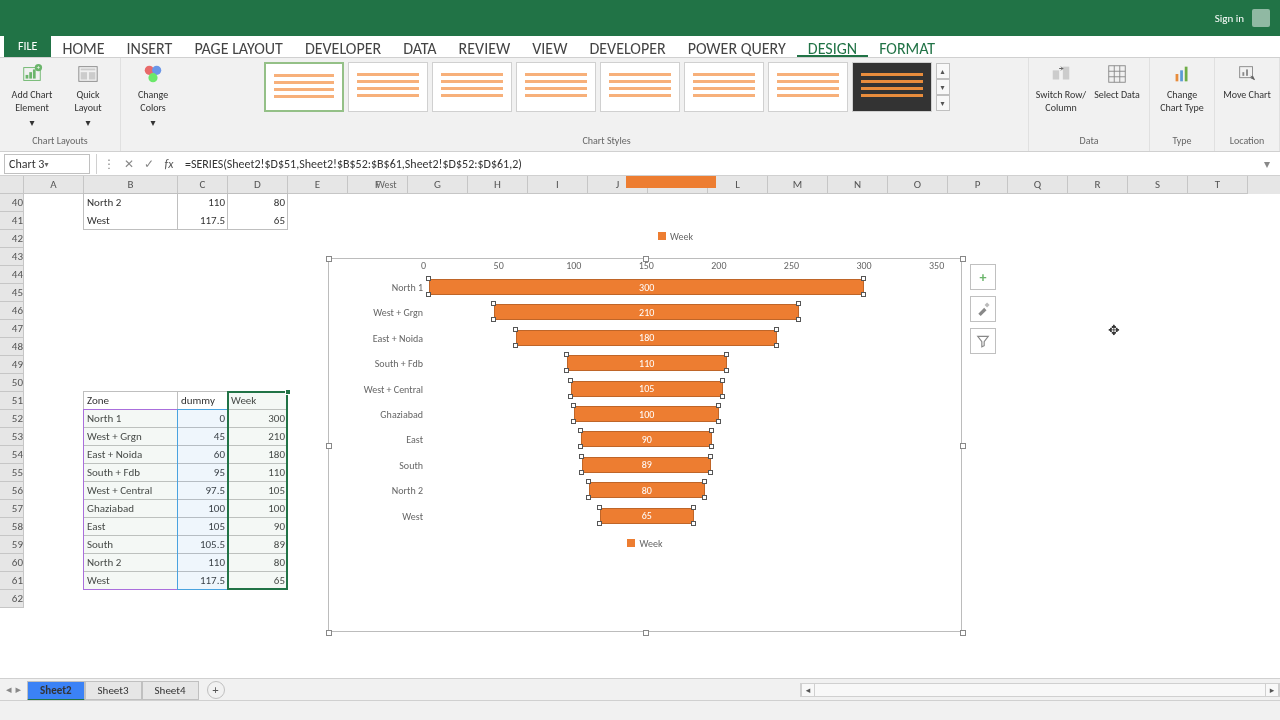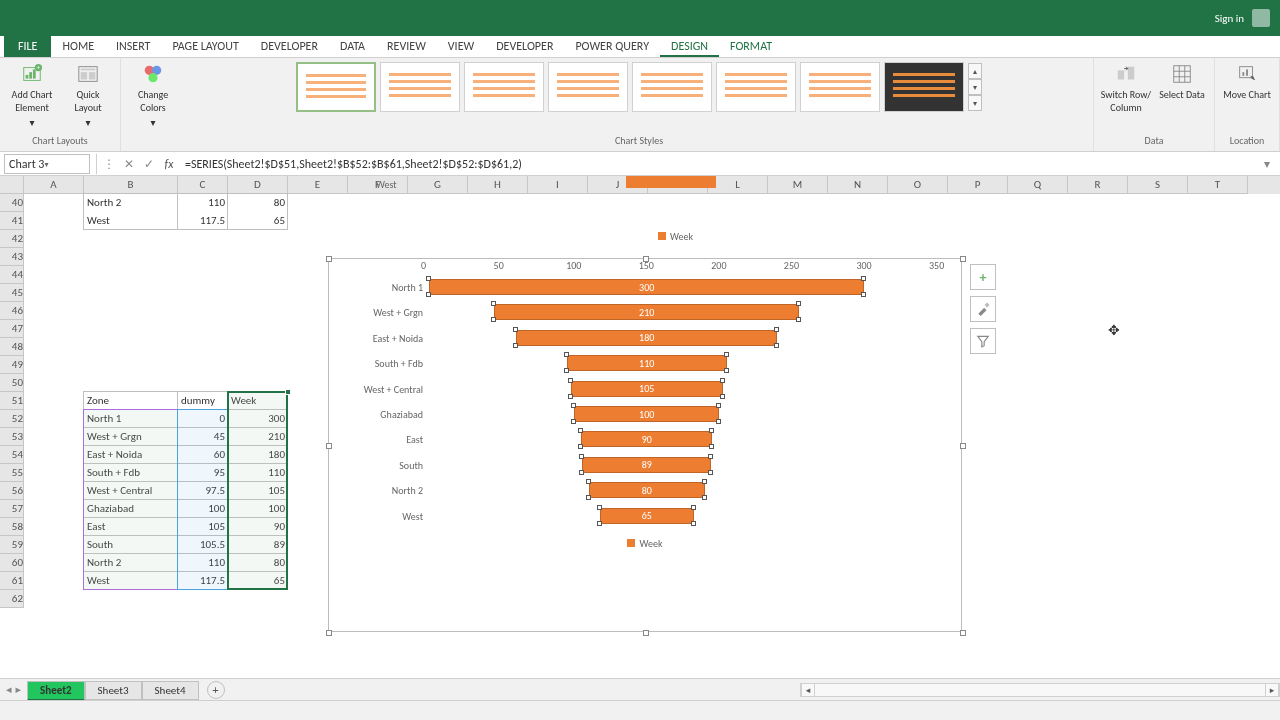--- a/index.html
+++ b/index.html
@@ -6,21 +6,21 @@
   body { background: #fff; width: 1280px; height: 720px; overflow: hidden; position: relative; font-size: 11px; color: #333; }
   
   
   .titlebar { height: 36px; background: #217346; display: flex; align-items: center; justify-content: flex-end; padding: 0 10px; }
   .titlebar .signin { color: #fff; font-size: 11px; margin-right: 8px; }
   .titlebar .avatar { width: 18px; height: 18px; background: rgba(255,255,255,0.5); border-radius: 2px; }
 
   
   .tabstrip { height: 22px; background: #fff; display: flex; align-items: stretch; border-bottom: 1px solid #d0d0d0; padding-left: 4px; position: relative; }
   .tab-file { background: #217346; color: #fff; padding: 3px 14px; font-size: 12px; }
-  .tab { padding: 3px 11px; font-size: 12px; color: #444; }
+  .tab { padding: 3px 11px; font-size: 16px; color: #444; }
   .tab.active { color: #217346; border-bottom: 2px solid #217346; }
   .tab.context { color: #217346; }
 
   
   .ribbon { height: 94px; background: #f1f1f1; border-bottom: 1px solid #d0d0d0; display: flex; }
   .ribbon-group { display: flex; flex-direction: column; align-items: center; justify-content: space-between; padding: 4px 6px 2px; border-right: 1px solid #e0e0e0; }
   .ribbon-group .items { display: flex; gap: 4px; align-items: flex-start; }
   .ribbon-group .label { font-size: 10px; color: #666; padding-bottom: 2px; }
   .big-btn { display: flex; flex-direction: column; align-items: center; width: 52px; text-align: center; font-size: 10px; color: #333; gap: 2px; cursor: default; }
   .big-btn .ico { width: 30px; height: 24px; display: flex; align-items: center; justify-content: center; }
@@ -78,21 +78,21 @@
   
   .chart-tools { position:absolute; display:flex; flex-direction:column; gap:6px; }
   .chart-tool { width:26px; height:26px; border:1px solid #c0c0c0; background:#fff; display:flex; align-items:center; justify-content:center; color:#555; font-size:14px; }
 
   .cursor-move { position:absolute; font-size:14px; color:#333; }
 
   
   .bottombar { position:absolute; bottom: 20px; left:0; right:0; height:22px; background:#f1f1f1; border-top:1px solid #d0d0d0; display:flex; align-items:center; }
   .nav-arrows { display:flex; gap:4px; padding:0 6px; color:#888; }
   .sheet-tab { padding: 2px 12px; font-size:11px; background:#e6e6e6; border:1px solid #c0c0c0; margin-top:2px; }
-  .sheet-tab.active { background:#22c55e; border-bottom:2px solid #217346; font-weight:bold; }
+  .sheet-tab.active { background:#3b82f6; border-bottom:2px solid #217346; font-weight:bold; }
   .add-sheet { width:18px; height:18px; border:1px solid #c0c0c0; border-radius:50%; display:flex; align-items:center; justify-content:center; margin-left:8px; font-size:12px; color:#555; }
   .hscroll { margin-left:auto; width:480px; height:14px; background:#f8f8f8; border:1px solid #d0d0d0; display:flex; }
   .hscroll .arrow { width:14px; text-align:center; font-size:9px; color:#555; border-left:1px solid #d0d0d0; border-right:1px solid #d0d0d0; }
   
   
   .statusbar { position:absolute; bottom:0; left:0; right:0; height:20px; background:#f1f1f1; border-top:1px solid #d0d0d0; }
 
   
   .ico svg { width: 26px; height: 22px; }
 </style>
@@ -204,20 +204,35 @@
               <line x1="9" y1="3" x2="9" y2="21" stroke="#888"></line>
               <line x1="15" y1="3" x2="15" y2="21" stroke="#888"></line>
             </svg>
           </span>
         <span>Select Data</span>
       </div>
     </div>
     <div class="label">Data</div>
   </div>
 
+  <div class="ribbon-group">
+    <div class="items">
+      <div class="big-btn">
+        <span class="ico">
+            <svg viewBox="0 0 24 24">
+              <rect x="5" y="12" width="3" height="8" fill="#e88c3c"></rect>
+              <rect x="10" y="8" width="3" height="12" fill="#5b9bd5"></rect>
+              <rect x="15" y="4" width="3" height="16" fill="#70ad47"></rect>
+            </svg>
+          </span>
+        <span>Change Chart Type</span>
+      </div>
+    </div>
+    <div class="label">Type</div>
+  </div>
 
   <div class="ribbon-group">
     <div class="items">
       <div class="big-btn">
         <span class="ico">
             <svg viewBox="0 0 24 24">
               <rect x="4" y="4" width="14" height="12" fill="none" stroke="#888"></rect>
               <rect x="7" y="10" width="2" height="4" fill="#888"></rect>
               <rect x="11" y="7" width="2" height="7" fill="#888"></rect>
               <path d="M16 14 L20 18 M18 14 L20 18 L16 16" stroke="#555" fill="none"></path>

